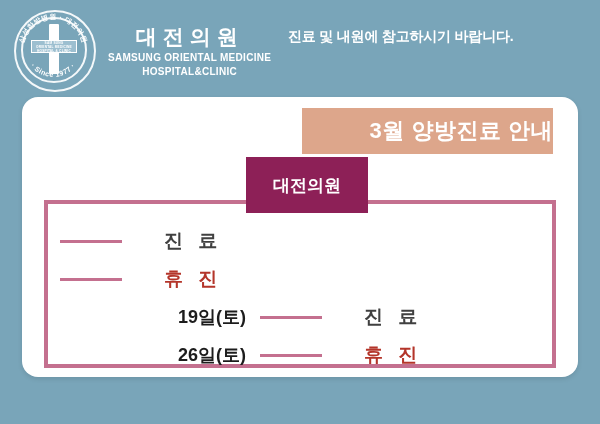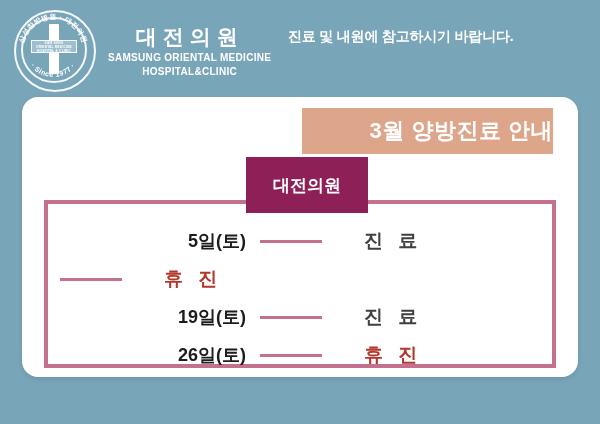--- a/index.html
+++ b/index.html
@@ -346,21 +346,20 @@
     <span>3월 양방진료 안내</span>
   </div>
 
   <div class="clinic-box">
     <div class="clinic-name">대전의원</div>
   </div>
 
   <div class="schedule">
 
     <div class="row">
-      <div class="row-date">5일(토)</div>
       <div class="row-dash"></div>
       <div class="row-status status-open">진 료</div>
     </div>
 
     <div class="row">
       <div class="row-dash"></div>
       <div class="row-status status-closed">휴 진</div>
     </div>
 
     <div class="row">

